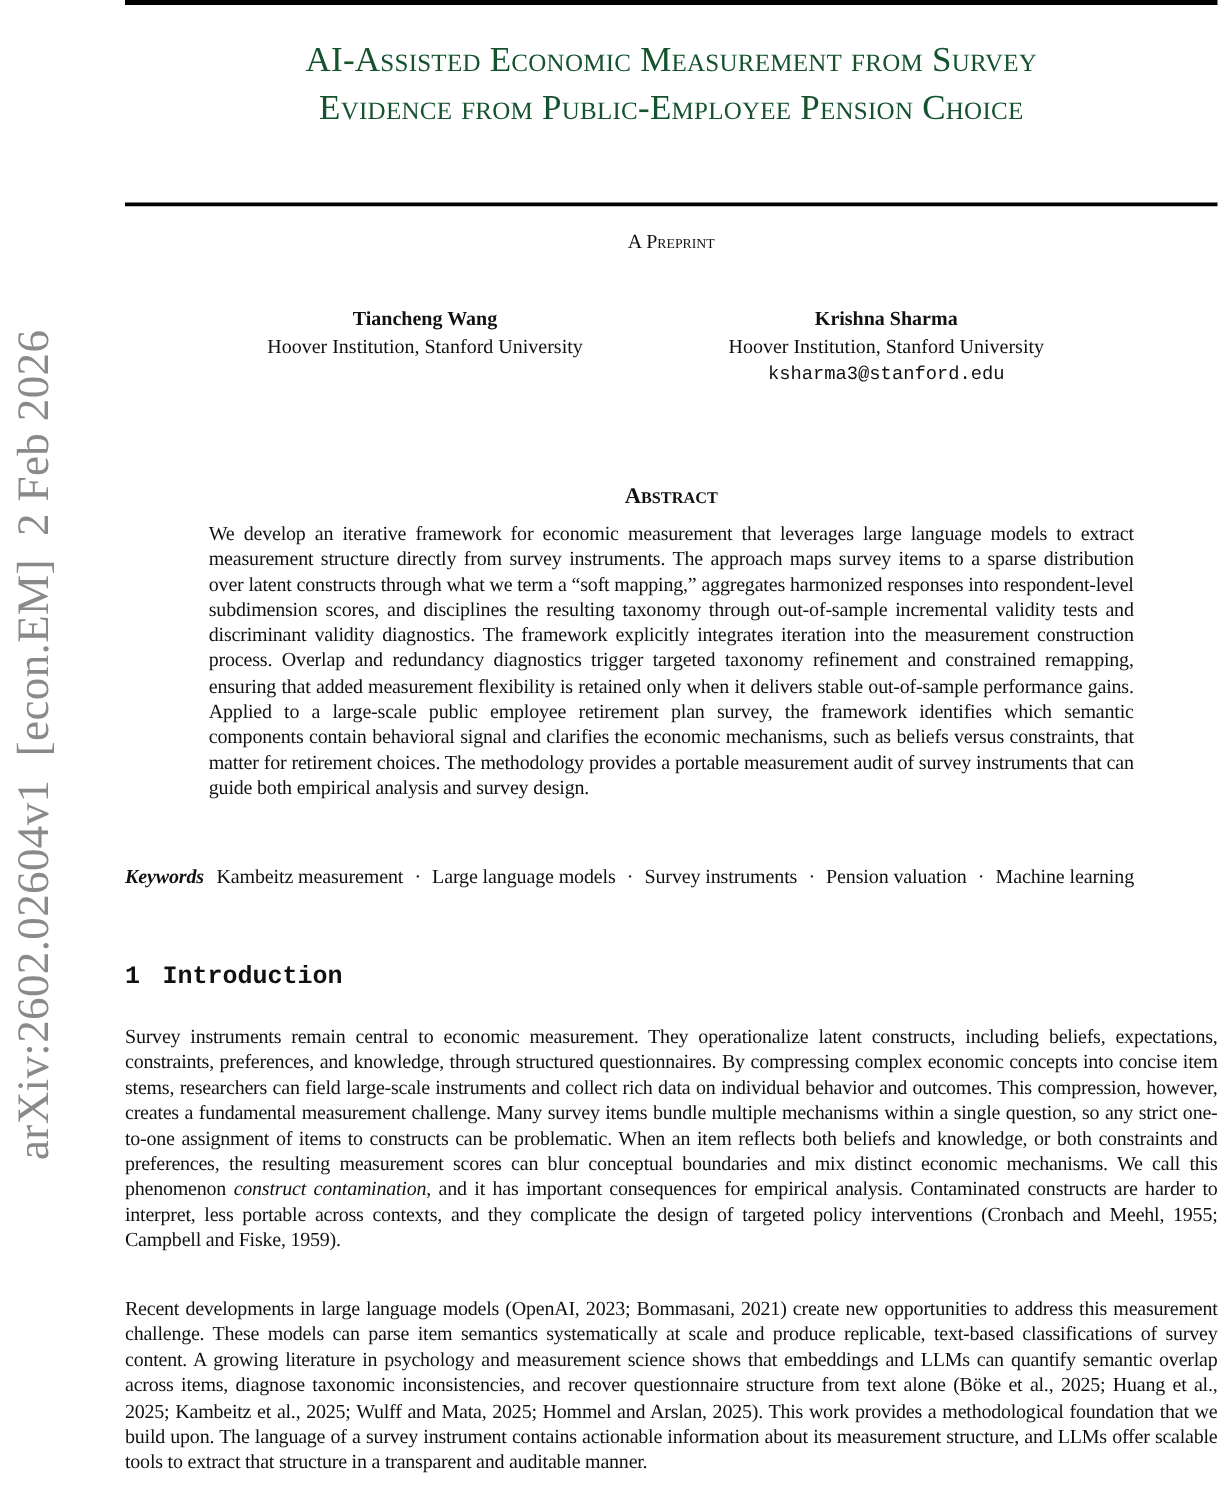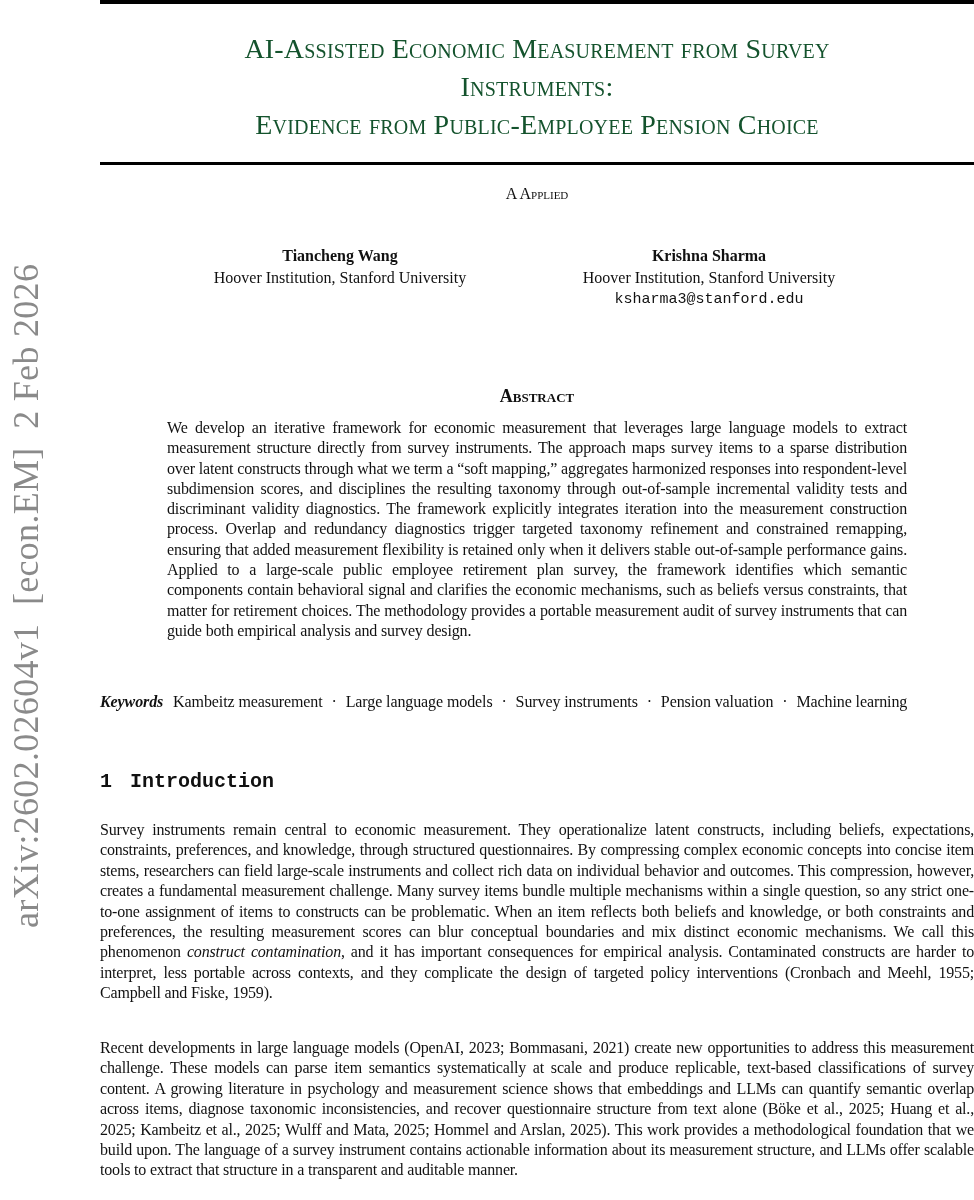--- a/index.html
+++ b/index.html
@@ -134,27 +134,26 @@
   </style>
 </head>
 <body>
 
 <div class="arxiv-stamp">arXiv:2602.02604v1  [econ.EM]  2 Feb 2026</div>
 
 <div class="rule-top"></div>
 
 <h1 class="title" style="margin:0;font-weight:normal;">
   <span class="line">AI-Assisted Economic Measurement from Survey</span>
-  <span class="line">Instruments:</span>
   <span class="line">Evidence from Public-Employee Pension Choice</span>
 </h1>
 
 <div class="rule-bottom"></div>
 
-<div class="preprint">A Applied</div>
+<div class="preprint">A Preprint</div>
 
 <div class="author a1">
   <span class="name">Tiancheng Wang</span>
   <span class="aff">Hoover Institution, Stanford University</span>
 </div>
 
 <div class="author a2">
   <span class="name">Krishna Sharma</span>
   <span class="aff">Hoover Institution, Stanford University</span>
   <span class="email">ksharma3@stanford.edu</span>

